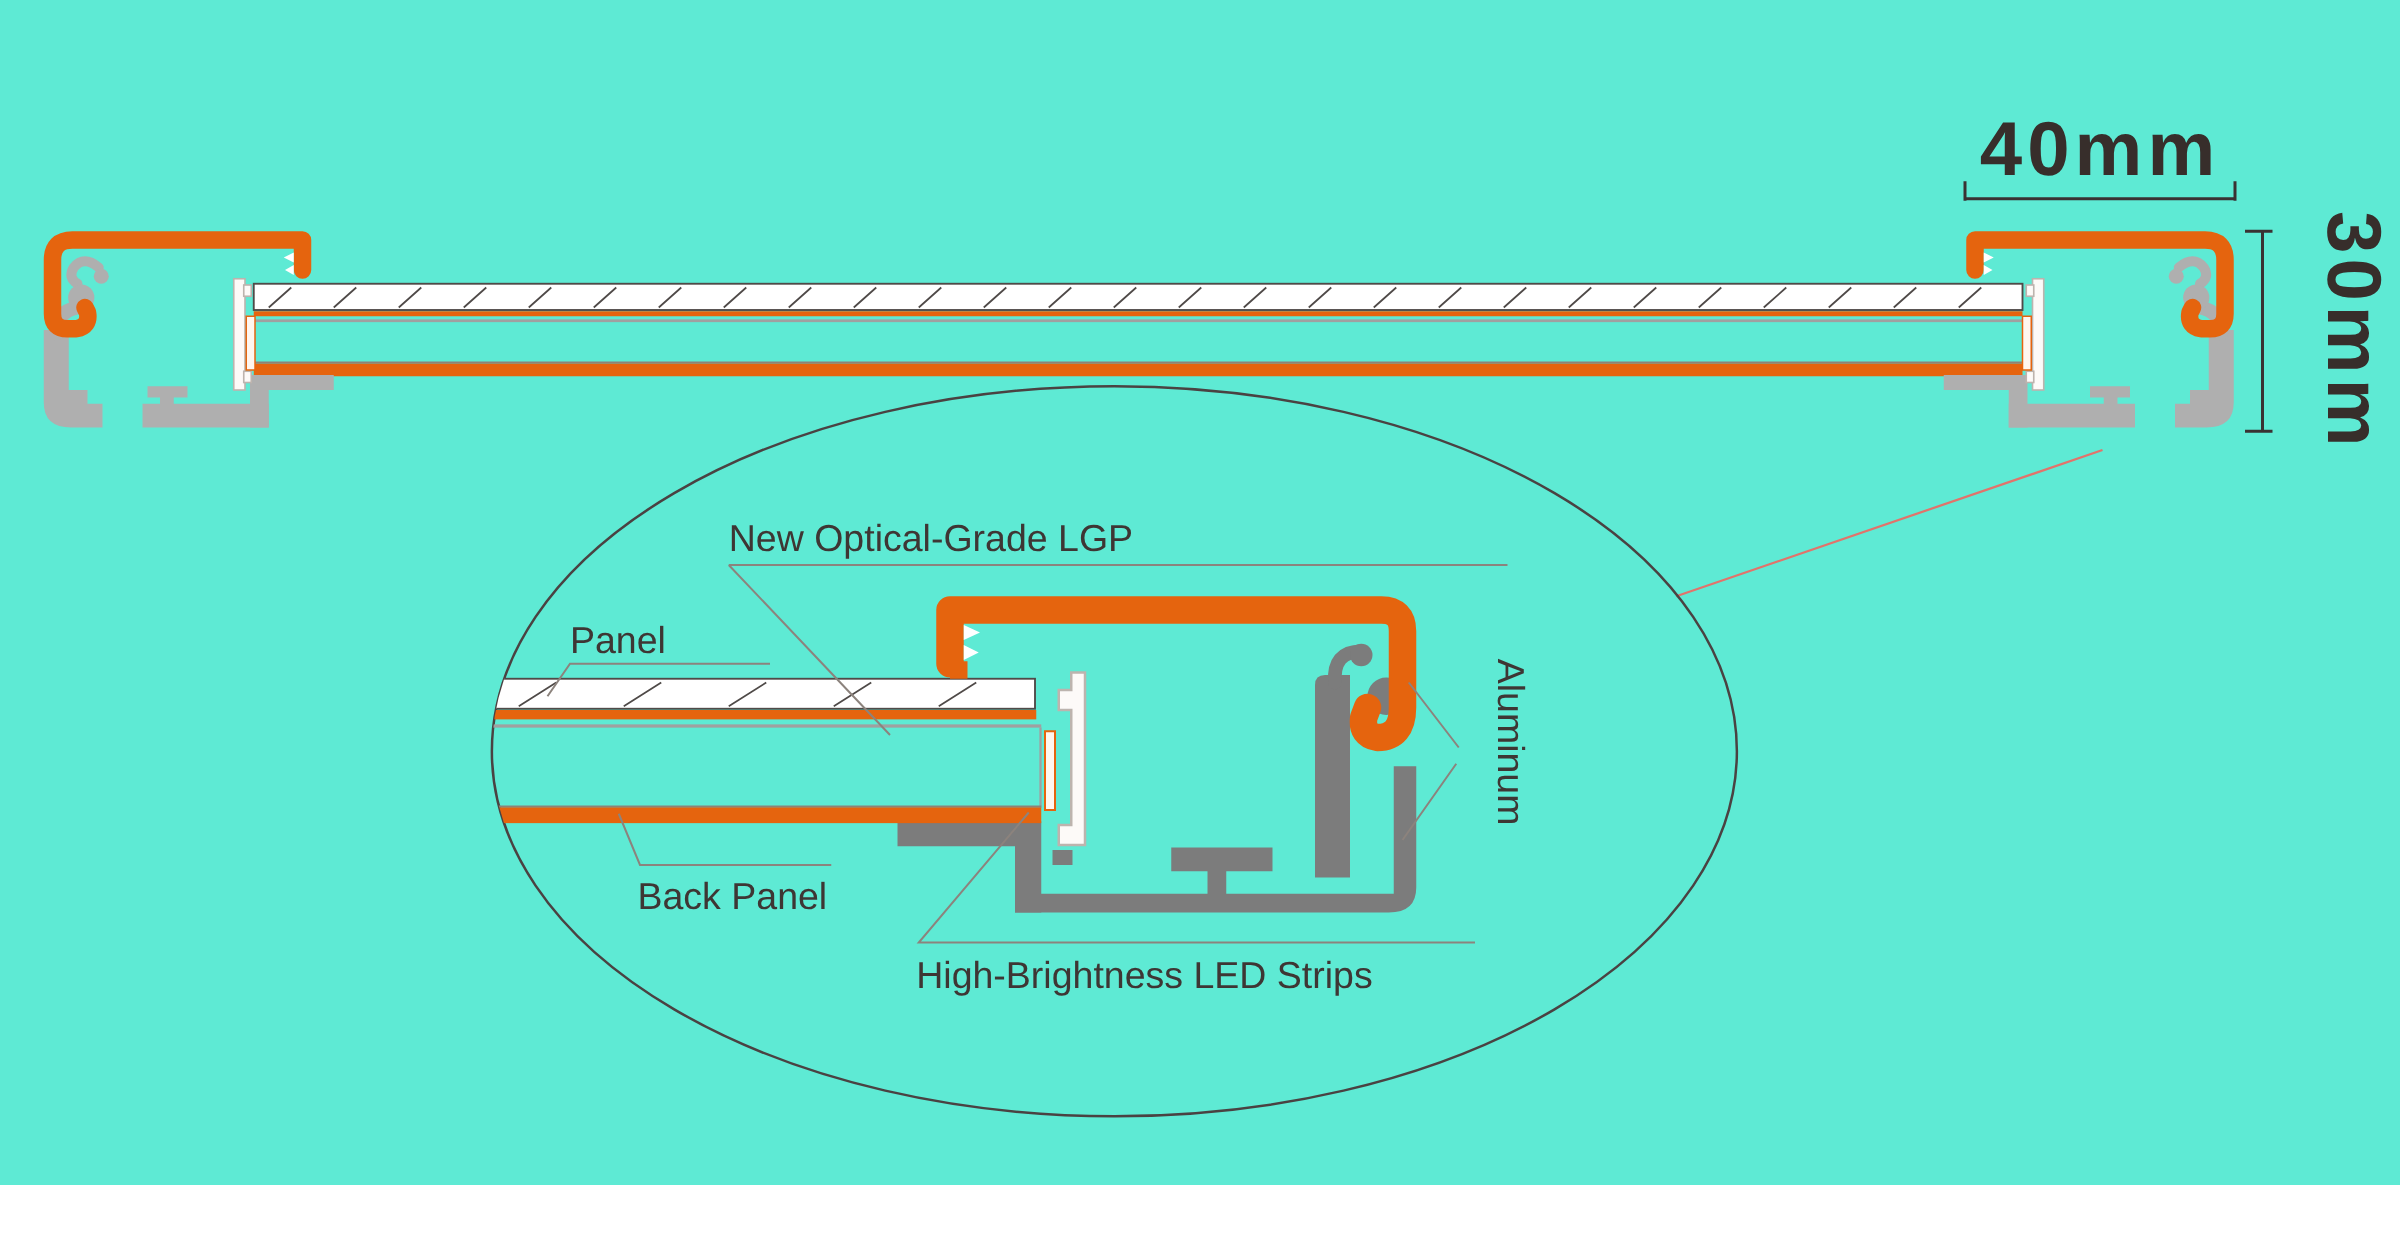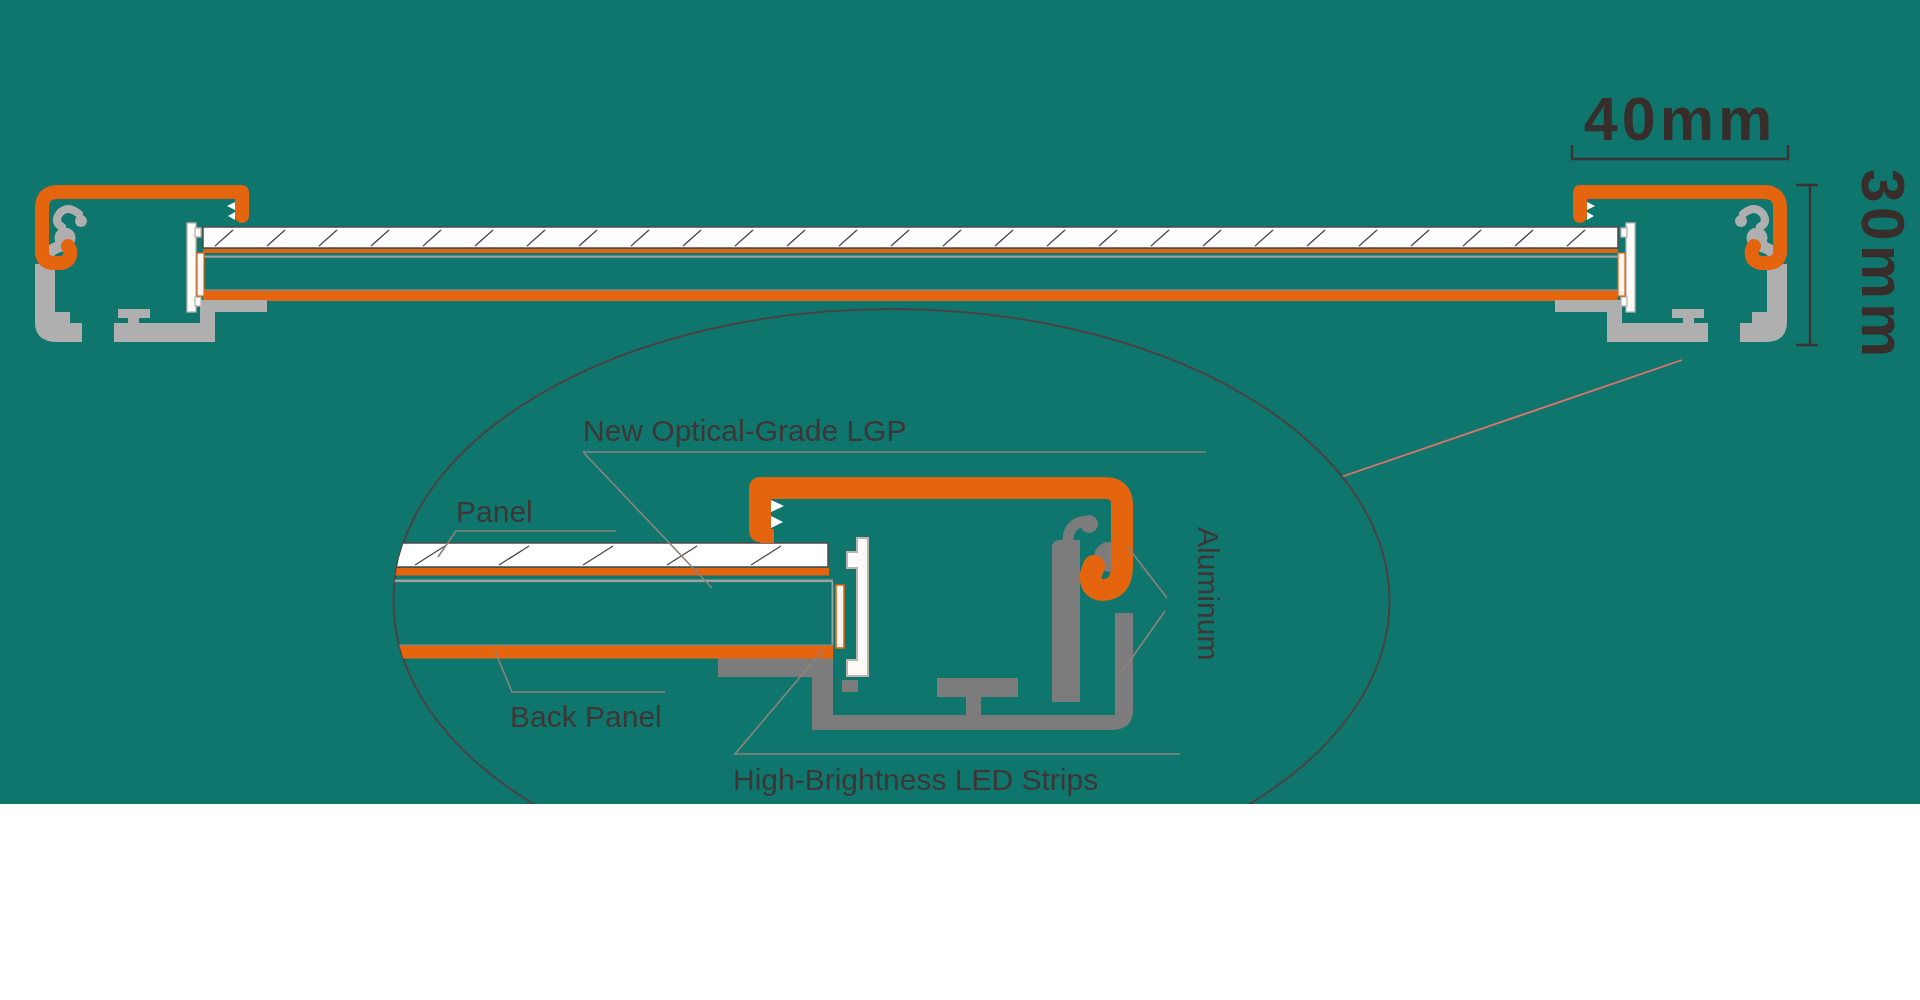--- a/index.html
+++ b/index.html
@@ -1,16 +1,16 @@
 <!DOCTYPE html>
 <html><head>
 <meta charset="utf-8">
 <style>
   html,body{margin:0;padding:0;background:#ffffff;}
-  .stage{position:relative;width:1920px;height:804px;background:#0f766e;overflow:hidden;
+  .stage{position:relative;width:1920px;height:948px;background:#5eead4;overflow:hidden;
          font-family:"Liberation Sans",sans-serif;}
   svg{display:block}
   
   .orange-fill{fill:#E5640E;}
   .orange-stroke{stroke:#E5640E;fill:none;}
   .frame-gray{fill:#AFAFAF;}
   .frame-gray-stroke{stroke:#AFAFAF;fill:none;}
   .detail-gray{fill:#7C7C7C;}
   .detail-gray-stroke{stroke:#7C7C7C;fill:none;}
   .white-fill{fill:#ffffff;}

